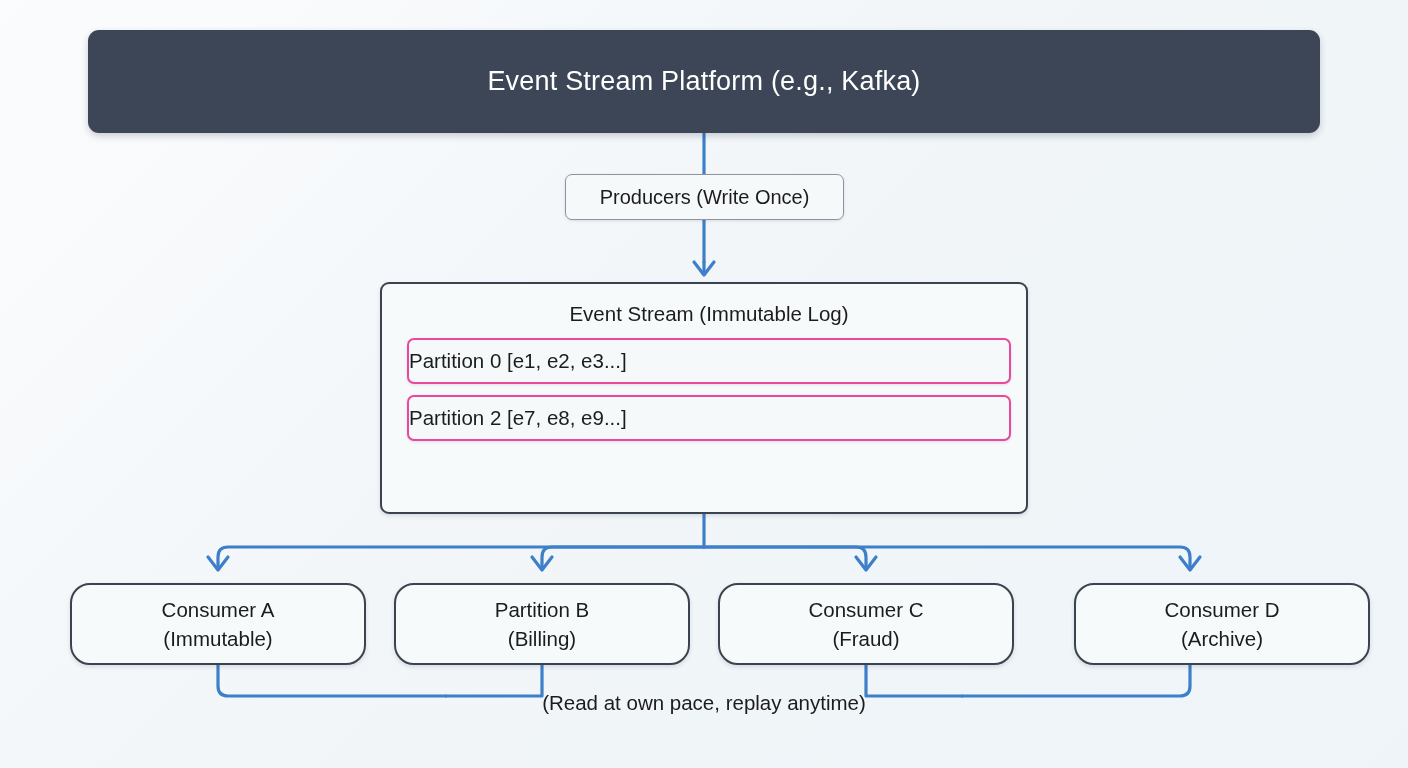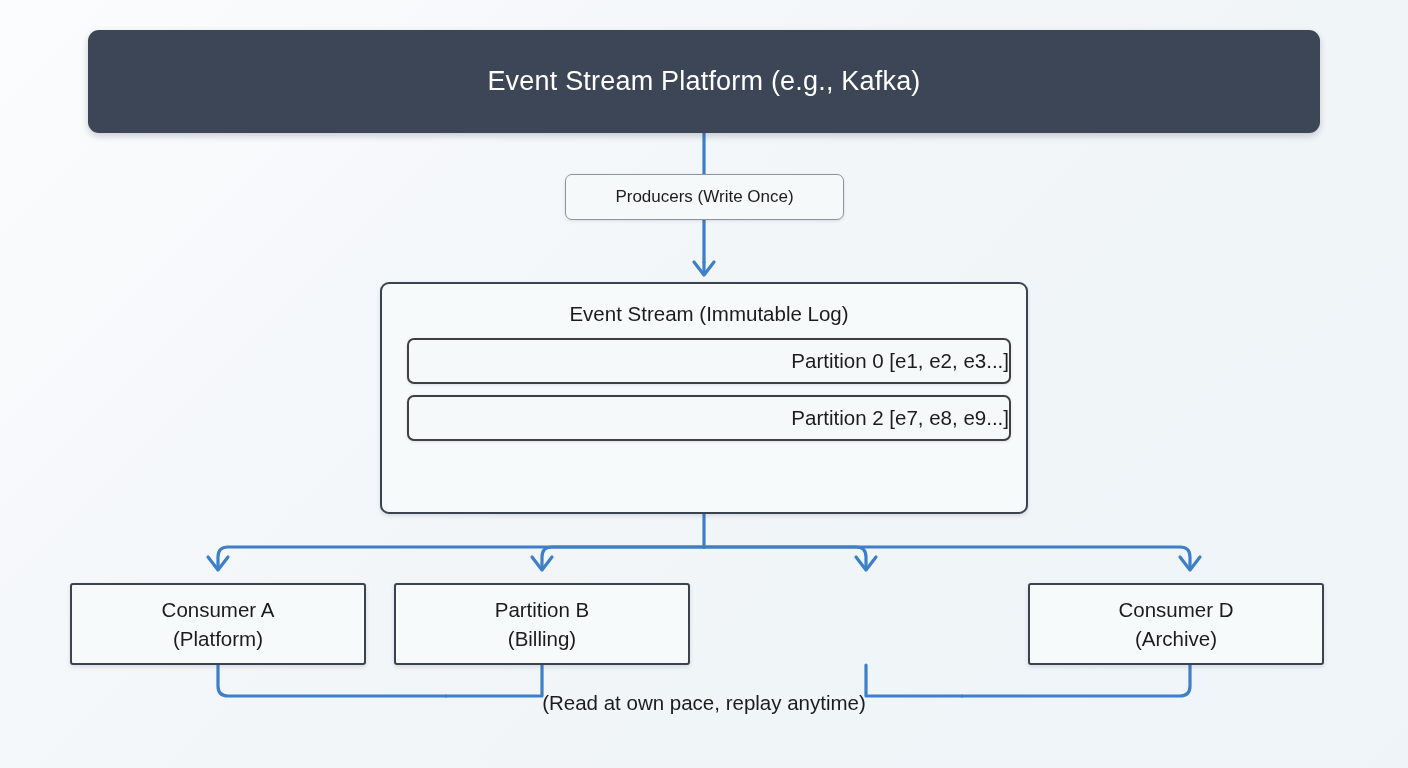--- a/index.html
+++ b/index.html
@@ -66,21 +66,21 @@
 
   
   #producers-node {
     left: 565px;
     top: 174px;
     width: 279px;
     height: 46px;
     background: #f6f9fa;
     border: 1.5px solid #8d949e;
     border-radius: 7px;
-    font-size: 17px;
+    font-size: 20px;
     box-shadow: 0 1px 3px rgba(30, 40, 60, 0.12);
   }
 
   
   #event-stream-node {
     left: 380px;
     top: 282px;
     width: 648px;
     height: 232px;
     flex-direction: column;
@@ -94,45 +94,45 @@
     line-height: 1;
     padding: 9px 0 13px 0;
   }
 
   .partition {
     position: relative;
     width: 100%;
     height: 46px;
     display: flex;
     align-items: center;
-    justify-content: flex-end;
+    justify-content: flex-start;
     background: #f5f9fa;
-    border: 2px solid #404040;
+    border: 2px solid #ec4899;
     border-radius: 7px;
     font-size: 20.5px;
     box-shadow: 0 1px 3px rgba(30, 40, 60, 0.12);
     margin-bottom: 11px;
   }
   .partition:last-child { margin-bottom: 16px; }
 
   
   .consumer {
     top: 583px;
     width: 296px;
     height: 82px;
     flex-direction: column;
     justify-content: center;
     font-size: 20.5px;
     line-height: 1.42;
-    border-radius: 3px;
+    border-radius: 20px;
   }
   #consumer-a { left: 70px; }
   #consumer-b { left: 394px; }
   #consumer-c { left: 718px; }
-  #consumer-d { left: 1028px; }
+  #consumer-d { left: 1074px; }
 
   
   #offsets-caption {
     position: absolute;
     z-index: 3;
     left: 430px;
     top: 681px;
     width: 548px;
     text-align: center;
     font-size: 20.5px;
@@ -196,28 +196,32 @@
     <div class="partition">
       <span>Partition 0 [e1, e2, e3...]</span>
     </div>
     <div class="partition">
       <span>Partition 2 [e7, e8, e9...]</span>
     </div>
   </div>
 
   <div class="node consumer" id="consumer-a">
     <span>Consumer A</span>
-    <span>(Platform)</span>
+    <span>(Immutable)</span>
   </div>
 
   <div class="node consumer" id="consumer-b">
     <span>Partition B</span>
     <span>(Billing)</span>
   </div>
 
+  <div class="node consumer" id="consumer-c">
+    <span>Consumer C</span>
+    <span>(Fraud)</span>
+  </div>
 
   <div class="node consumer" id="consumer-d">
     <span>Consumer D</span>
     <span>(Archive)</span>
   </div>
 
   <div id="offsets-caption">
     <span class="line-2">(Read at own pace, replay anytime)</span>
   </div>
 

